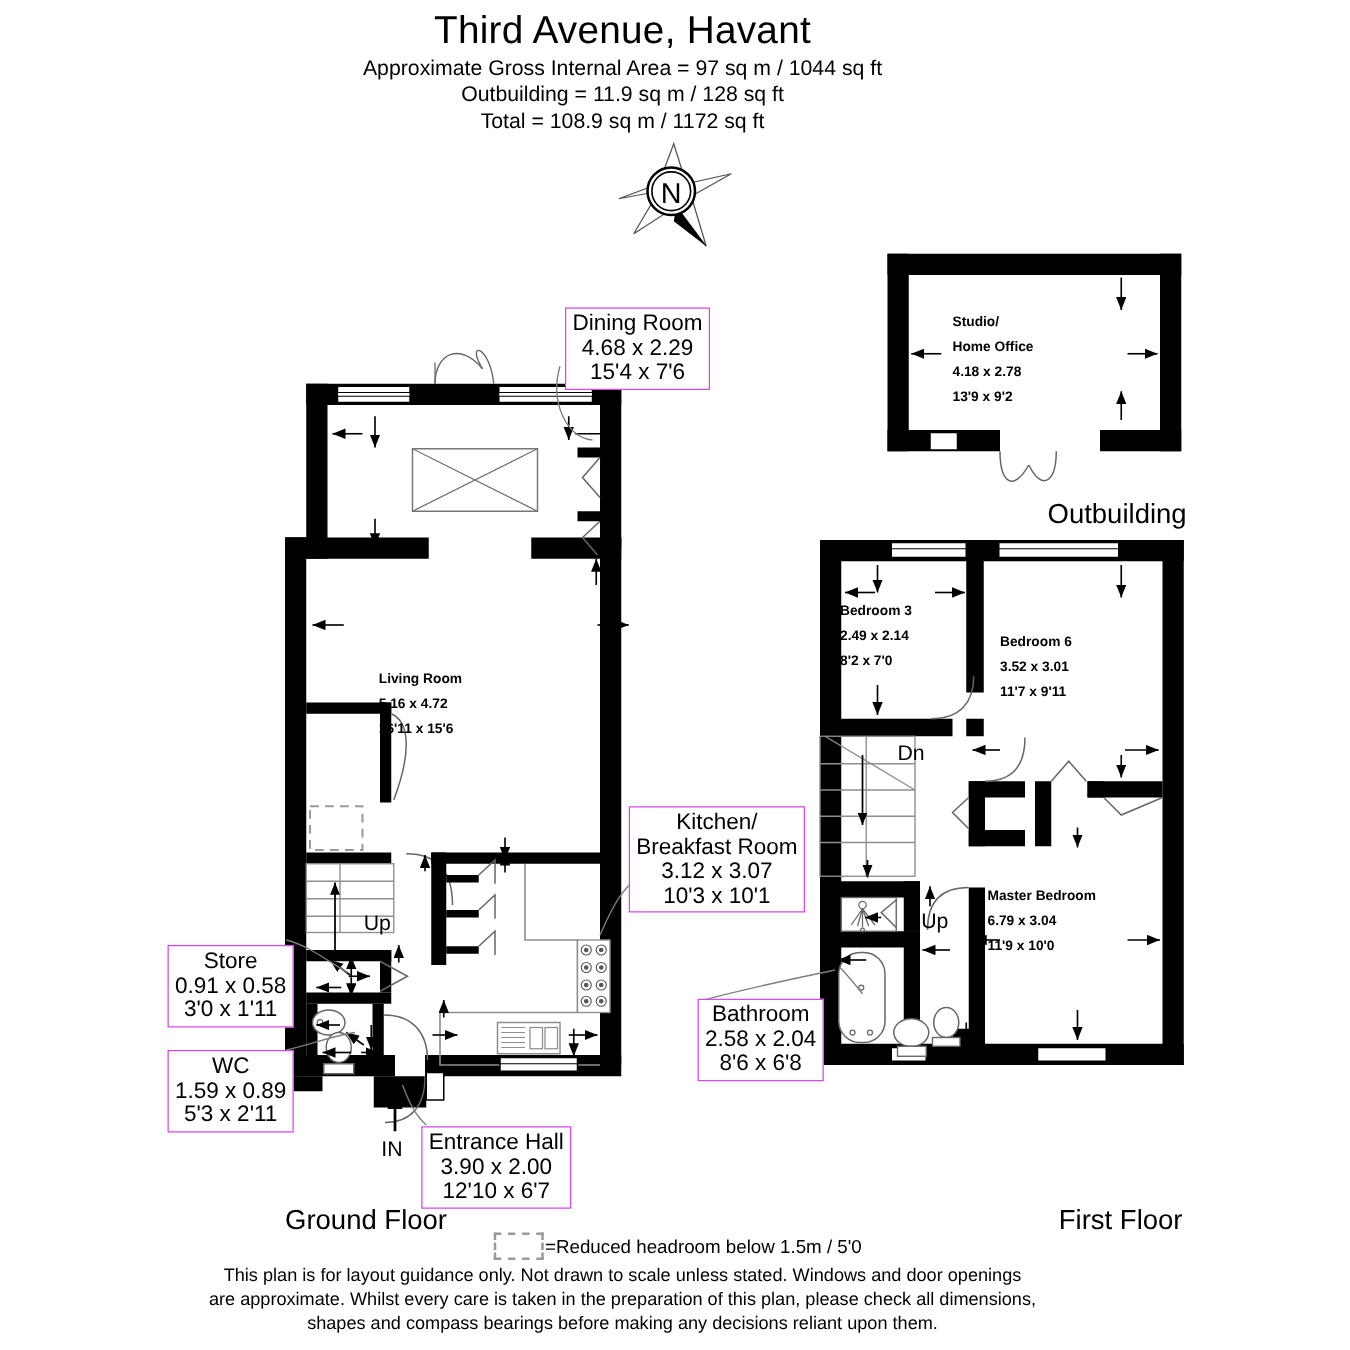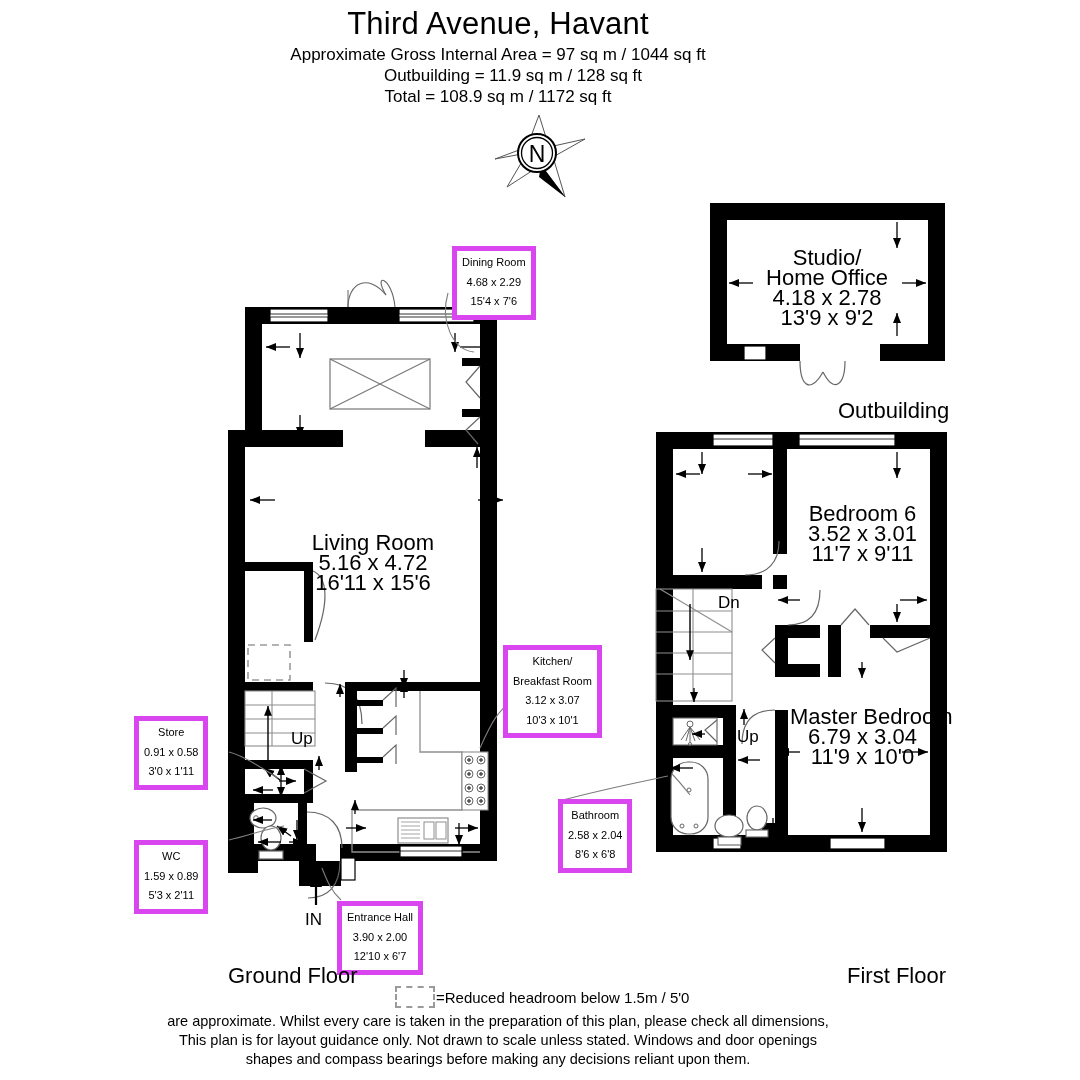--- a/index.html
+++ b/index.html
@@ -1,35 +1,35 @@
 <!DOCTYPE html>
 <html><head>
 <meta charset="utf-8">
 <style>
   html,body{margin:0;padding:0;background:#ffffff;}
   body{width:1080px;height:1080px;font-family:"Liberation Sans",sans-serif;color:#000;}
   #stage{position:relative;width:996px;height:1080px;overflow:hidden;}
   .ttl{position:absolute;width:100%;text-align:center;}
   #title{top:6px;font-size:31px;letter-spacing:.2px;}
   #sub1{top:45px;font-size:17px;}
-  #sub2{top:66px;font-size:17px;margin-left:15px;}
+  #sub2{top:66px;font-size:17px;}
   #sub3{top:87px;font-size:17px;}
   #compassWrap{position:absolute;left:487px;top:113px;width:110px;height:90px;}
   #svgmain{position:absolute;left:0;top:0;}
   .flab{position:absolute;font-size:22px;}
   #gfLabel{left:228px;top:963px;}
   #ffLabel{left:847px;top:963px;}
   #obLabel{left:838px;top:398px;font-size:22px;position:absolute;}
   .legend{position:absolute;left:395px;top:986px;font-size:15px;display:flex;align-items:center;}
   .legbox{width:36px;height:18px;border:2px dashed #9a9a9a;margin-right:1px;}
   #disc{position:absolute;left:0;top:1012px;width:100%;text-align:center;font-size:14.5px;line-height:19px;}
   
-  .callout{position:absolute;border:5px solid #d946ef;background:#fff;text-align:center;
-           font-size:11px;line-height:19.5px;padding:2px 5px 3px 5px;white-space:nowrap;}
-  .inlab{position:absolute;text-align:center;font-size:22px;line-height:20px;white-space:nowrap;}
+  .callout{position:absolute;border:1px solid #d946ef;background:#fff;text-align:center;
+           font-size:18px;line-height:19.5px;padding:2px 5px 3px 5px;white-space:nowrap;}
+  .inlab{position:absolute;font-size:11px;line-height:20px;white-space:nowrap;font-weight:bold;}
 </style>
 </head>
 <body>
 
 <div id="stage">
 
   <div class="ttl" id="title">Third Avenue, Havant</div>
   <div class="ttl" id="sub1">Approximate Gross Internal Area = 97 sq m / 1044 sq ft</div>
   <div class="ttl" id="sub2">Outbuilding = 11.9 sq m / 128 sq ft</div>
   <div class="ttl" id="sub3">Total = 108.9 sq m / 1172 sq ft</div>
@@ -358,21 +358,21 @@
     <div>15'4 x 7'6</div>
   </div>
 
   <div class="callout" id="c-kitchen" style="left:503px;top:645px;">
     <div>Kitchen/</div>
     <div>Breakfast Room</div>
     <div>3.12 x 3.07</div>
     <div>10'3 x 10'1</div>
   </div>
 
-  <div class="callout" id="c-store" style="left:134px;top:716px;">
+  <div class="callout" id="c-store" style="left:134px;top:756px;">
     <div>Store</div>
     <div>0.91 x 0.58</div>
     <div>3'0 x 1'11</div>
   </div>
 
   <div class="callout" id="c-wc" style="left:134px;top:840px;">
     <div>WC</div>
     <div>1.59 x 0.89</div>
     <div>5'3 x 2'11</div>
   </div>
@@ -388,20 +388,25 @@
     <div>2.58 x 2.04</div>
     <div>8'6 x 6'8</div>
   </div>
 
   <div class="inlab" id="l-living" style="left:303px;top:533px;width:140px;">
     <div>Living Room</div>
     <div>5.16 x 4.72</div>
     <div>16'11 x 15'6</div>
   </div>
 
+  <div class="inlab" id="l-bed3" style="left:672px;top:479px;width:115px;">
+    <div>Bedroom 3</div>
+    <div>2.49 x 2.14</div>
+    <div>8'2 x 7'0</div>
+  </div>
 
   <div class="inlab" id="l-bed2" style="left:800px;top:504px;width:125px;">
     <div>Bedroom 6</div>
     <div>3.52 x 3.01</div>
     <div>11'7 x 9'11</div>
   </div>
 
   <div class="inlab" id="l-master" style="left:790px;top:695px;width:145px;margin-top:12px;">
     <div>Master Bedroom</div>
     <div>6.79 x 3.04</div>
@@ -418,18 +423,18 @@
   <div class="flab" id="gfLabel">Ground Floor</div>
   <div class="flab" id="ffLabel">First Floor</div>
   <div id="obLabel">Outbuilding</div>
 
   <div class="legend">
     <div class="legbox"></div>
     <span>=Reduced headroom below 1.5m / 5'0</span>
   </div>
 
   <div id="disc">
+    <div>This plan is for layout guidance only. Not drawn to scale unless stated. Windows and door openings</div>
     <div>are approximate. Whilst every care is taken in the preparation of this plan, please check all dimensions,</div>
-    <div>This plan is for layout guidance only. Not drawn to scale unless stated. Windows and door openings</div>
     <div>shapes and compass bearings before making any decisions reliant upon them.</div>
   </div>
 
 </div>
 
 </body></html>

